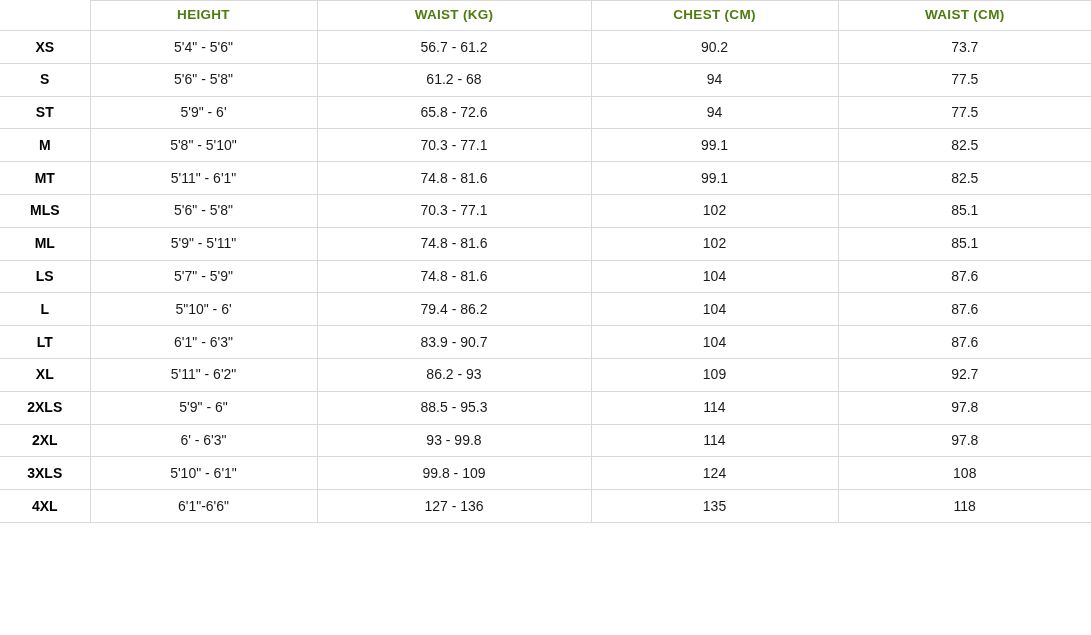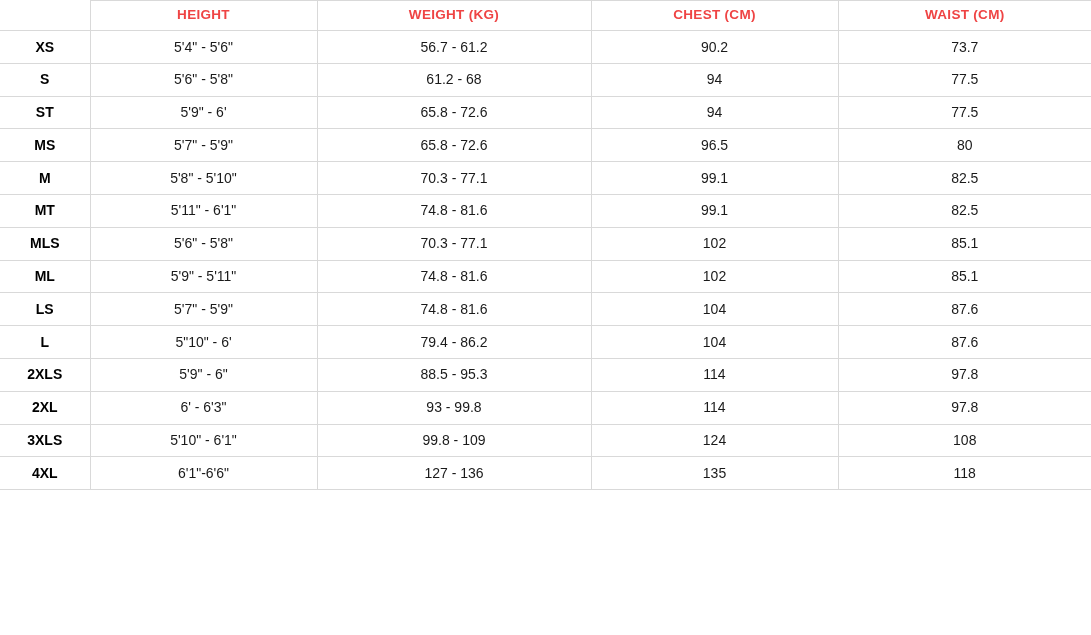--- a/index.html
+++ b/index.html
@@ -32,21 +32,21 @@
     vertical-align: middle;
     height: 31.8px;
     padding: 0;
     font-size: 14px;
     line-height: 1.2;
   }
   .size-chart thead th {
     font-weight: bold;
     font-size: 13.5px;
     letter-spacing: 0.3px;
-    color: #ef4444;
+    color: #4d7c0f;
     height: 29px;
   }
   .size-chart thead th.blank-head {
     border-left: none;
     border-top: none;
   }
   .size-chart tbody td.size-cell {
     font-weight: bold;
     font-size: 14px;
     border-left: none;
@@ -68,21 +68,21 @@
     <col class="c-size">
     <col class="c-height">
     <col class="c-weight">
     <col class="c-chest">
     <col class="c-waist">
   </colgroup>
   <thead>
     <tr>
       <th class="blank-head"></th>
       <th>HEIGHT</th>
-      <th>WEIGHT (KG)</th>
+      <th>WAIST (KG)</th>
       <th>CHEST (CM)</th>
       <th>WAIST (CM)</th>
     </tr>
   </thead>
   <tbody>
     <tr>
       <td class="size-cell">XS</td>
       <td class="value-cell">5'4" - 5'6"</td>
       <td class="value-cell">56.7 - 61.2</td>
       <td class="value-cell">90.2</td>
@@ -94,27 +94,20 @@
       <td class="value-cell">61.2 - 68</td>
       <td class="value-cell">94</td>
       <td class="value-cell">77.5</td>
     </tr>
     <tr>
       <td class="size-cell">ST</td>
       <td class="value-cell">5'9" - 6'</td>
       <td class="value-cell">65.8 - 72.6</td>
       <td class="value-cell">94</td>
       <td class="value-cell">77.5</td>
-    </tr>
-    <tr>
-      <td class="size-cell">MS</td>
-      <td class="value-cell">5'7" - 5'9"</td>
-      <td class="value-cell">65.8 - 72.6</td>
-      <td class="value-cell">96.5</td>
-      <td class="value-cell">80</td>
     </tr>
     <tr>
       <td class="size-cell">M</td>
       <td class="value-cell">5'8" - 5'10"</td>
       <td class="value-cell">70.3 - 77.1</td>
       <td class="value-cell">99.1</td>
       <td class="value-cell">82.5</td>
     </tr>
     <tr>
       <td class="size-cell">MT</td>
@@ -145,20 +138,34 @@
       <td class="value-cell">87.6</td>
     </tr>
     <tr>
       <td class="size-cell">L</td>
       <td class="value-cell">5"10" - 6'</td>
       <td class="value-cell">79.4 - 86.2</td>
       <td class="value-cell">104</td>
       <td class="value-cell">87.6</td>
     </tr>
     <tr>
+      <td class="size-cell">LT</td>
+      <td class="value-cell">6'1" - 6'3"</td>
+      <td class="value-cell">83.9 - 90.7</td>
+      <td class="value-cell">104</td>
+      <td class="value-cell">87.6</td>
+    </tr>
+    <tr>
+      <td class="size-cell">XL</td>
+      <td class="value-cell">5'11" - 6'2"</td>
+      <td class="value-cell">86.2 - 93</td>
+      <td class="value-cell">109</td>
+      <td class="value-cell">92.7</td>
+    </tr>
+    <tr>
       <td class="size-cell">2XLS</td>
       <td class="value-cell">5'9" - 6"</td>
       <td class="value-cell">88.5 - 95.3</td>
       <td class="value-cell">114</td>
       <td class="value-cell">97.8</td>
     </tr>
     <tr>
       <td class="size-cell">2XL</td>
       <td class="value-cell">6' - 6'3"</td>
       <td class="value-cell">93 - 99.8</td>

